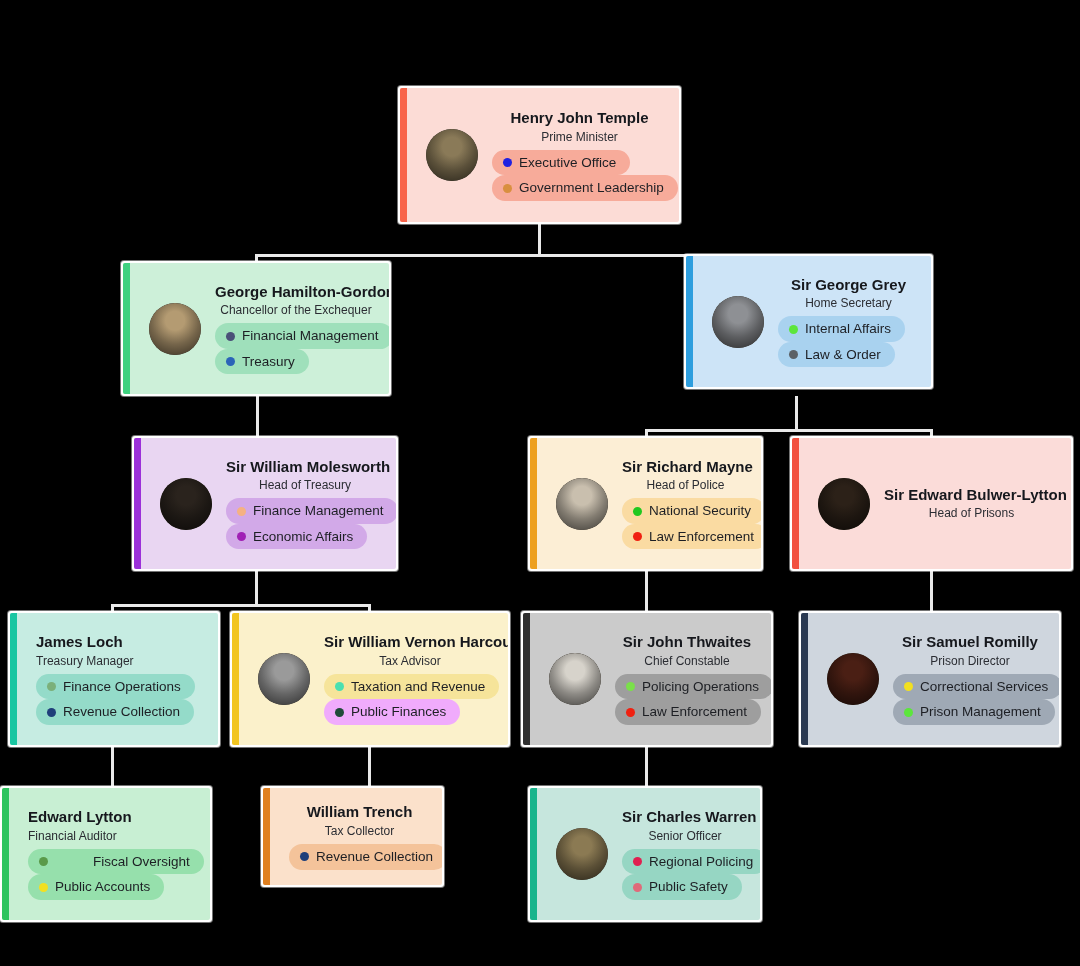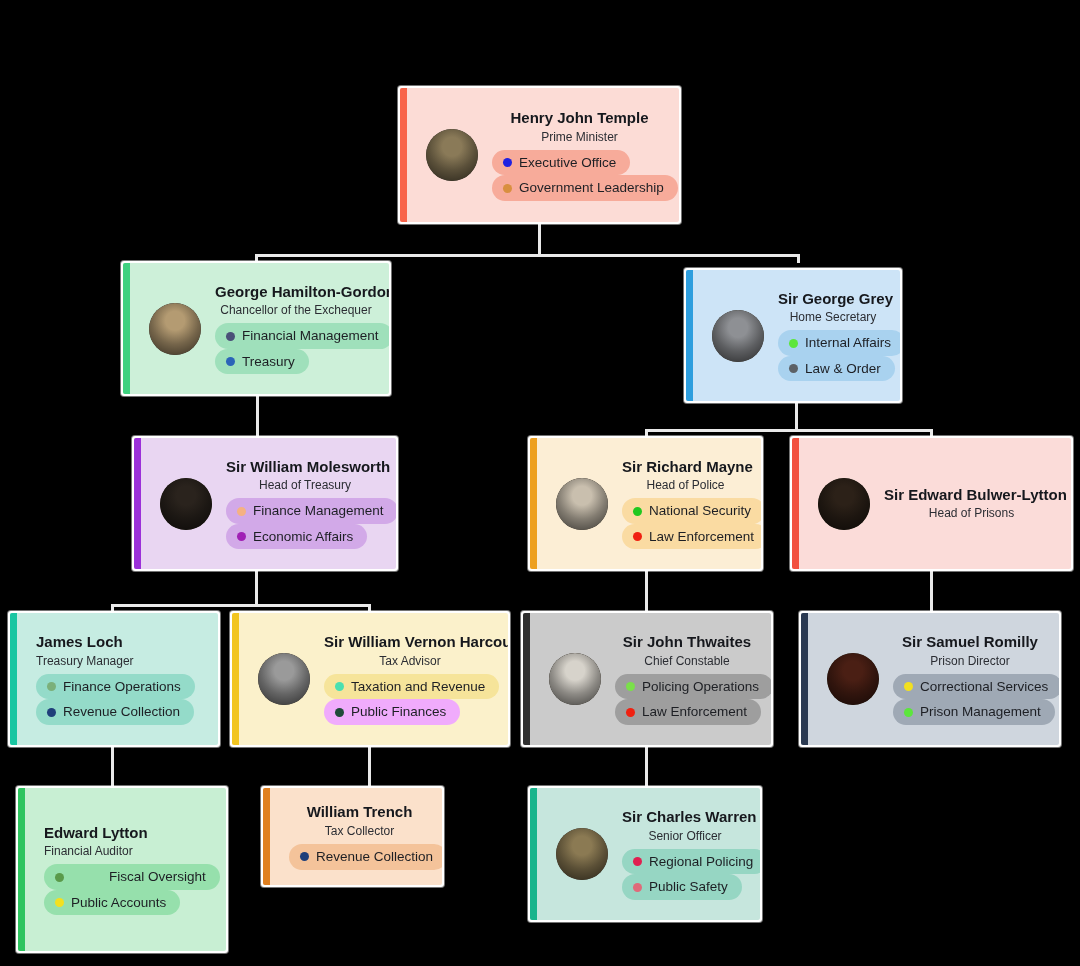--- a/index.html
+++ b/index.html
@@ -142,21 +142,21 @@
                 <span>Financial Management</span>
               </span></div>
             <div><span class="tag" style="background: rgb(159, 224, 187);">
                 <span class="dot" style="background: rgb(43, 100, 184);"></span>
                 <span>Treasury</span>
               </span></div>
           </div>
         </div>
       </div>
     </div>
-    <div class="node" style="left: 684px; top: 268px; width: 218px; height: 135px;">
+    <div class="node" style="left: 684px; top: 254px; width: 249px; height: 135px;">
       <div class="node-inner center" style="background: rgb(205, 228, 247);">
         <div class="accent" style="background: rgb(46, 158, 222);"></div>
         <div class="avatar">
           <div class="face" style="background: radial-gradient(circle at 50% 34%, rgb(142, 144, 148) 0%, rgb(142, 144, 148) 22%, rgba(0, 0, 0, 0.35) 55%, rgba(0, 0, 0, 0.72) 100%), rgb(142, 144, 148);"></div>
         </div>
         <div class="body">
           <div class="name">Sir George Grey</div>
           <div class="title">Home Secretary</div>
           <div class="tags">
             <div><span class="tag" style="background: rgb(169, 210, 239);">
@@ -305,21 +305,21 @@
                 <span>Correctional Services</span>
               </span></div>
             <div><span class="tag" style="background: rgb(159, 169, 181);">
                 <span class="dot" style="background: rgb(92, 230, 60);"></span>
                 <span>Prison Management</span>
               </span></div>
           </div>
         </div>
       </div>
     </div>
-    <div class="node no-avatar" style="left: 16px; top: 786px; width: 212px; height: 167px;">
+    <div class="node no-avatar" style="left: 0; top: 786px; width: 212px; height: 136px;">
       <div class="node-inner" style="background: rgb(200, 239, 211);">
         <div class="accent" style="background: rgb(46, 196, 95);"></div>
         <div class="body">
           <div class="name">Edward Lytton</div>
           <div class="title">Financial Auditor</div>
           <div class="tags">
             <div><span class="tag" style="background: rgb(150, 224, 172); gap: 38px;">
                 <span class="dot" style="background: rgb(90, 154, 74);"></span>
                 <span>Fiscal Oversight</span>
               </span></div>

